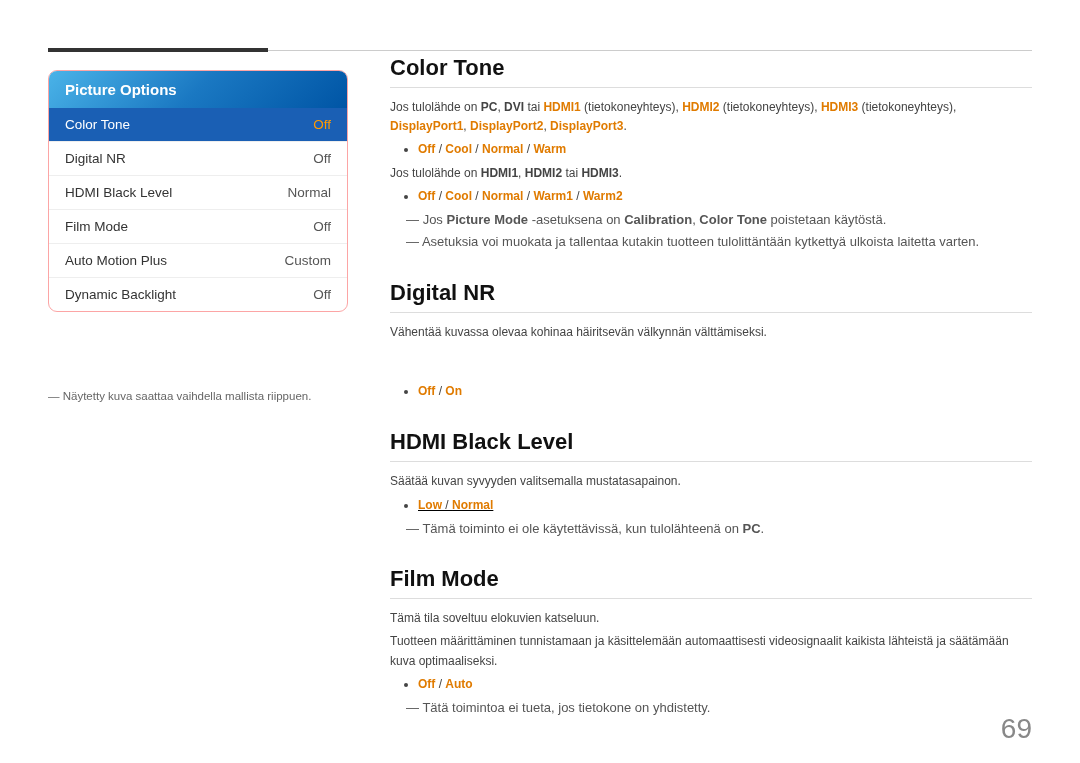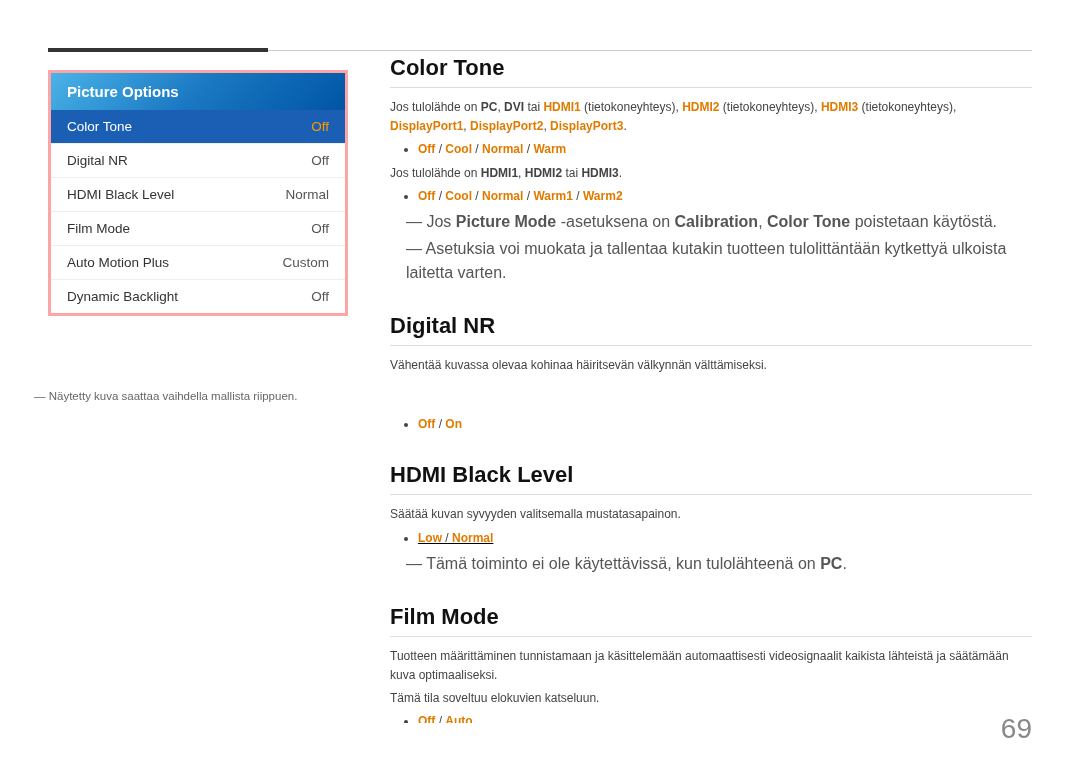--- a/index.html
+++ b/index.html
@@ -34,22 +34,22 @@
       margin-right: 48px;
     }
 
     
     .sidebar {
       position: absolute;
       top: 70px;
       left: 48px;
       width: 300px;
       background: #fff;
-      border: 3px solid #fca5a5;
-      border-radius: 0;
+      border: 1px solid #fca5a5;
+      border-radius: 9px;
       overflow: hidden;
     }
     .sidebar-header {
       background: linear-gradient(135deg, #4ab3e8 0%, #1a78c2 50%, #0055a5 100%);
       padding: 10px 16px;
       color: #fff;
       font-size: 15px;
       font-weight: bold;
     }
     .sidebar-item {
@@ -71,21 +71,21 @@
     }
     .item-label {}
     .item-value {
       color: #555;
     }
 
     
     .sidebar-note {
       position: absolute;
       top: 390px;
-      left: 34px;
+      left: 48px;
       font-size: 11.5px;
       color: #666;
     }
     .sidebar-note::before {
       content: '— ';
     }
 
     
     .main-content {
       position: absolute;
@@ -132,21 +132,21 @@
       list-style: disc;
       line-height: 1.6;
     }
 
     .bullet-item .opt-orange {
       color: #e07b00;
       font-weight: bold;
     }
 
     .note-line {
-      font-size: 16px;
+      font-size: 13px;
       color: #555;
       margin: 3px 0 3px 8px;
       padding-left: 8px;
       line-height: 1.5;
       position: relative;
     }
     .note-line::before {
       content: '— ';
       color: #555;
     }
@@ -241,24 +241,25 @@
     <ul style="list-style:none; margin-left:14px; margin-bottom:4px;text-decoration:underline;">
       <li class="bullet-item">
         <span class="opt-orange">Low</span> / <span class="opt-orange">Normal</span>
       </li>
     </ul>
     <div class="note-line">Tämä toiminto ei ole käytettävissä, kun tulolähteenä on <b>PC</b>.</div>
   </div>
 
   <div class="section">
     <div class="section-title">Film Mode</div>
+    <p class="section-text">Tämä tila soveltuu elokuvien katseluun.</p>
     <p class="section-text">Tuotteen määrittäminen tunnistamaan ja käsittelemään automaattisesti videosignaalit kaikista lähteistä ja säätämään kuva optimaaliseksi.</p>
-    <p class="section-text">Tämä tila soveltuu elokuvien katseluun.</p>
     <ul style="list-style:none; margin-left:14px; margin-bottom:4px;">
       <li class="bullet-item">
         <span class="opt-orange">Off</span> / <span class="opt-orange">Auto</span>
       </li>
     </ul>
+    <div class="note-line">Tätä toimintoa ei tueta, jos tietokone on yhdistetty.</div>
   </div>
 
 </div>
 
 <div class="page-number">69</div>
 
 </body></html>

